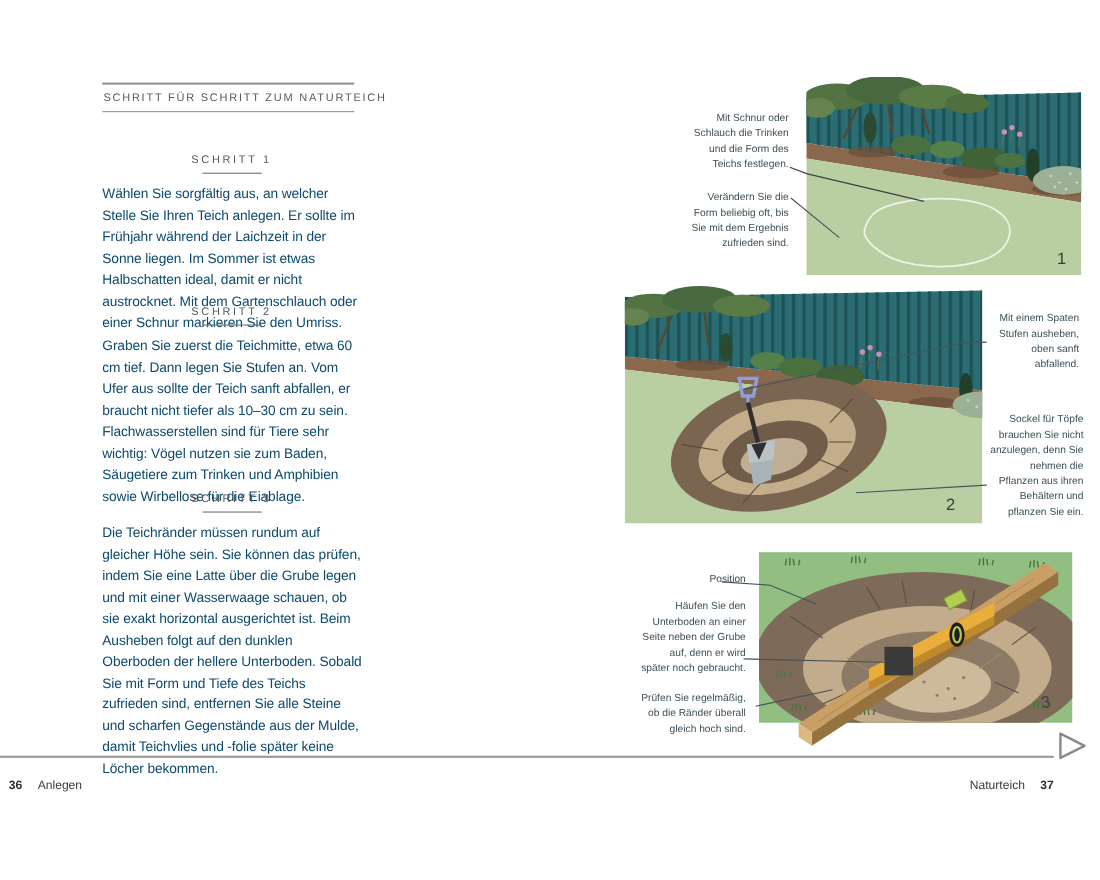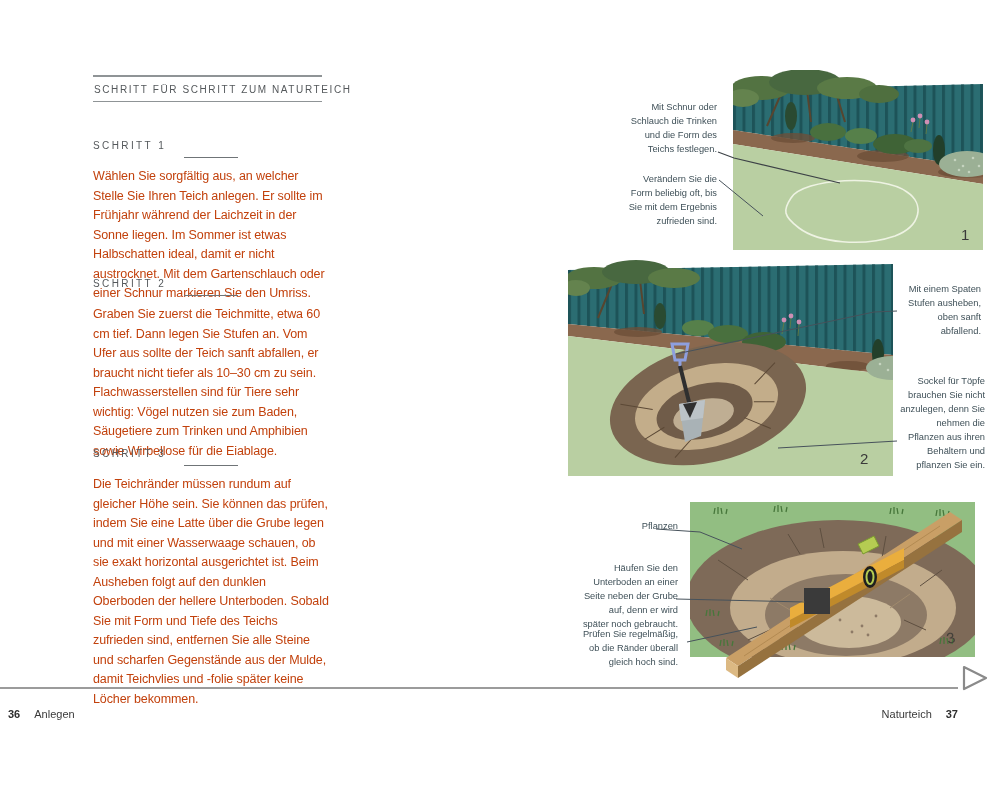--- a/index.html
+++ b/index.html
@@ -7,25 +7,25 @@
     width:1000px;height:800px;position:relative;overflow:hidden;
     background:#ffffff;font-family:"Liberation Sans",sans-serif;
   }
   .abs{position:absolute;}
   .rule{height:1.5px;background:#8f9496;}
   .kicker{
     font-size:10px;letter-spacing:1.6px;color:#54585b;
     white-space:nowrap;text-align:left;padding:7px 0 6px 1px;
   }
   .step-head{
-    font-size:10px;letter-spacing:2.4px;color:#54585b;width:235px;
+    font-size:10px;letter-spacing:2.4px;color:#54585b;text-align:center;width:235px;
   }
   .step-underline{width:54px;height:1px;background:#6f7477;margin:6px auto 0;}
   .para{
-    font-size:12.5px;line-height:19.5px;color:#c2410c;width:237px;
+    font-size:12.5px;line-height:19.5px;color:#0c4a6e;width:237px;
     letter-spacing:-0.1px;text-align:left;
   }
   .anno{
     font-size:9.3px;line-height:14px;color:#3f5058;
   }
   .anno.r{text-align:right;}
   .anno.l{text-align:right;}
   .footer-text{font-size:11px;color:#3a3a3a;text-align:right;}
   .footer-text b{font-weight:bold;color:#2e2e2e;}
   .footer-text .sep{display:inline-block;width:14px;}
@@ -215,22 +215,22 @@
   </g>
   <text x="258" y="146" font-size="15" fill="#44403a" transform="rotate(-14 258 146)">3</text>
 </svg>
 
 <div class="abs anno r anno-block" style="left:623px;top:100px;width:94px;">Mit Schnur oder Schlauch die Trinken und die Form des Teichs festlegen.</div>
 <div class="abs anno r anno-block" style="left:623px;top:172px;width:94px;">Verändern Sie die Form beliebig oft, bis Sie mit dem Ergebnis zufrieden sind.</div>
 
 <div class="abs anno l anno-block" style="left:899px;top:282px;width:82px;">Mit einem Spaten Stufen ausheben, oben sanft abfallend.</div>
 <div class="abs anno l anno-block" style="left:899px;top:374px;width:86px;">Sockel für Töpfe brauchen Sie nicht anzulegen, denn Sie nehmen die Pflanzen aus ihren Behältern und pflanzen Sie ein.</div>
 
-<div class="abs anno r anno-block" style="left:586px;top:519px;width:92px;">Pflanzen</div>
-<div class="abs anno r anno-block" style="left:581px;top:544px;width:97px;margin-top:17px;">Häufen Sie den Unterboden an einer Seite neben der Grube auf, denn er wird später noch gebraucht.</div>
+<div class="abs anno r anno-block" style="left:586px;top:519px;width:92px;">Position</div>
+<div class="abs anno r anno-block" style="left:581px;top:544px;width:97px;">Häufen Sie den Unterboden an einer Seite neben der Grube auf, denn er wird später noch gebraucht.</div>
 <div class="abs anno r anno-block" style="left:581px;top:627px;width:97px;">Prüfen Sie regelmäßig, ob die Ränder überall gleich hoch sind.</div>
 
 <svg class="abs overlay" style="left:0;top:0;" width="1000" height="800" viewBox="0 0 1000 800">
   <polyline points="718,152 734,158 840,183" fill="none" stroke="#3c4146" stroke-width="1.1"></polyline>
   <polyline points="719,180 763,216" fill="none" stroke="#47525b" stroke-width="1"></polyline>
   <polyline points="897,311 874,312 676,354" fill="none" stroke="#47525b" stroke-width="1"></polyline>
   <polyline points="897,441 778,448" fill="none" stroke="#47525b" stroke-width="1"></polyline>
   <polyline points="656,529 700,532 742,549" fill="none" stroke="#47525b" stroke-width="1"></polyline>
   <polyline points="676,599 805,602" fill="none" stroke="#47525b" stroke-width="1"></polyline>
   <polyline points="687,642 757,627" fill="none" stroke="#47525b" stroke-width="1"></polyline>

